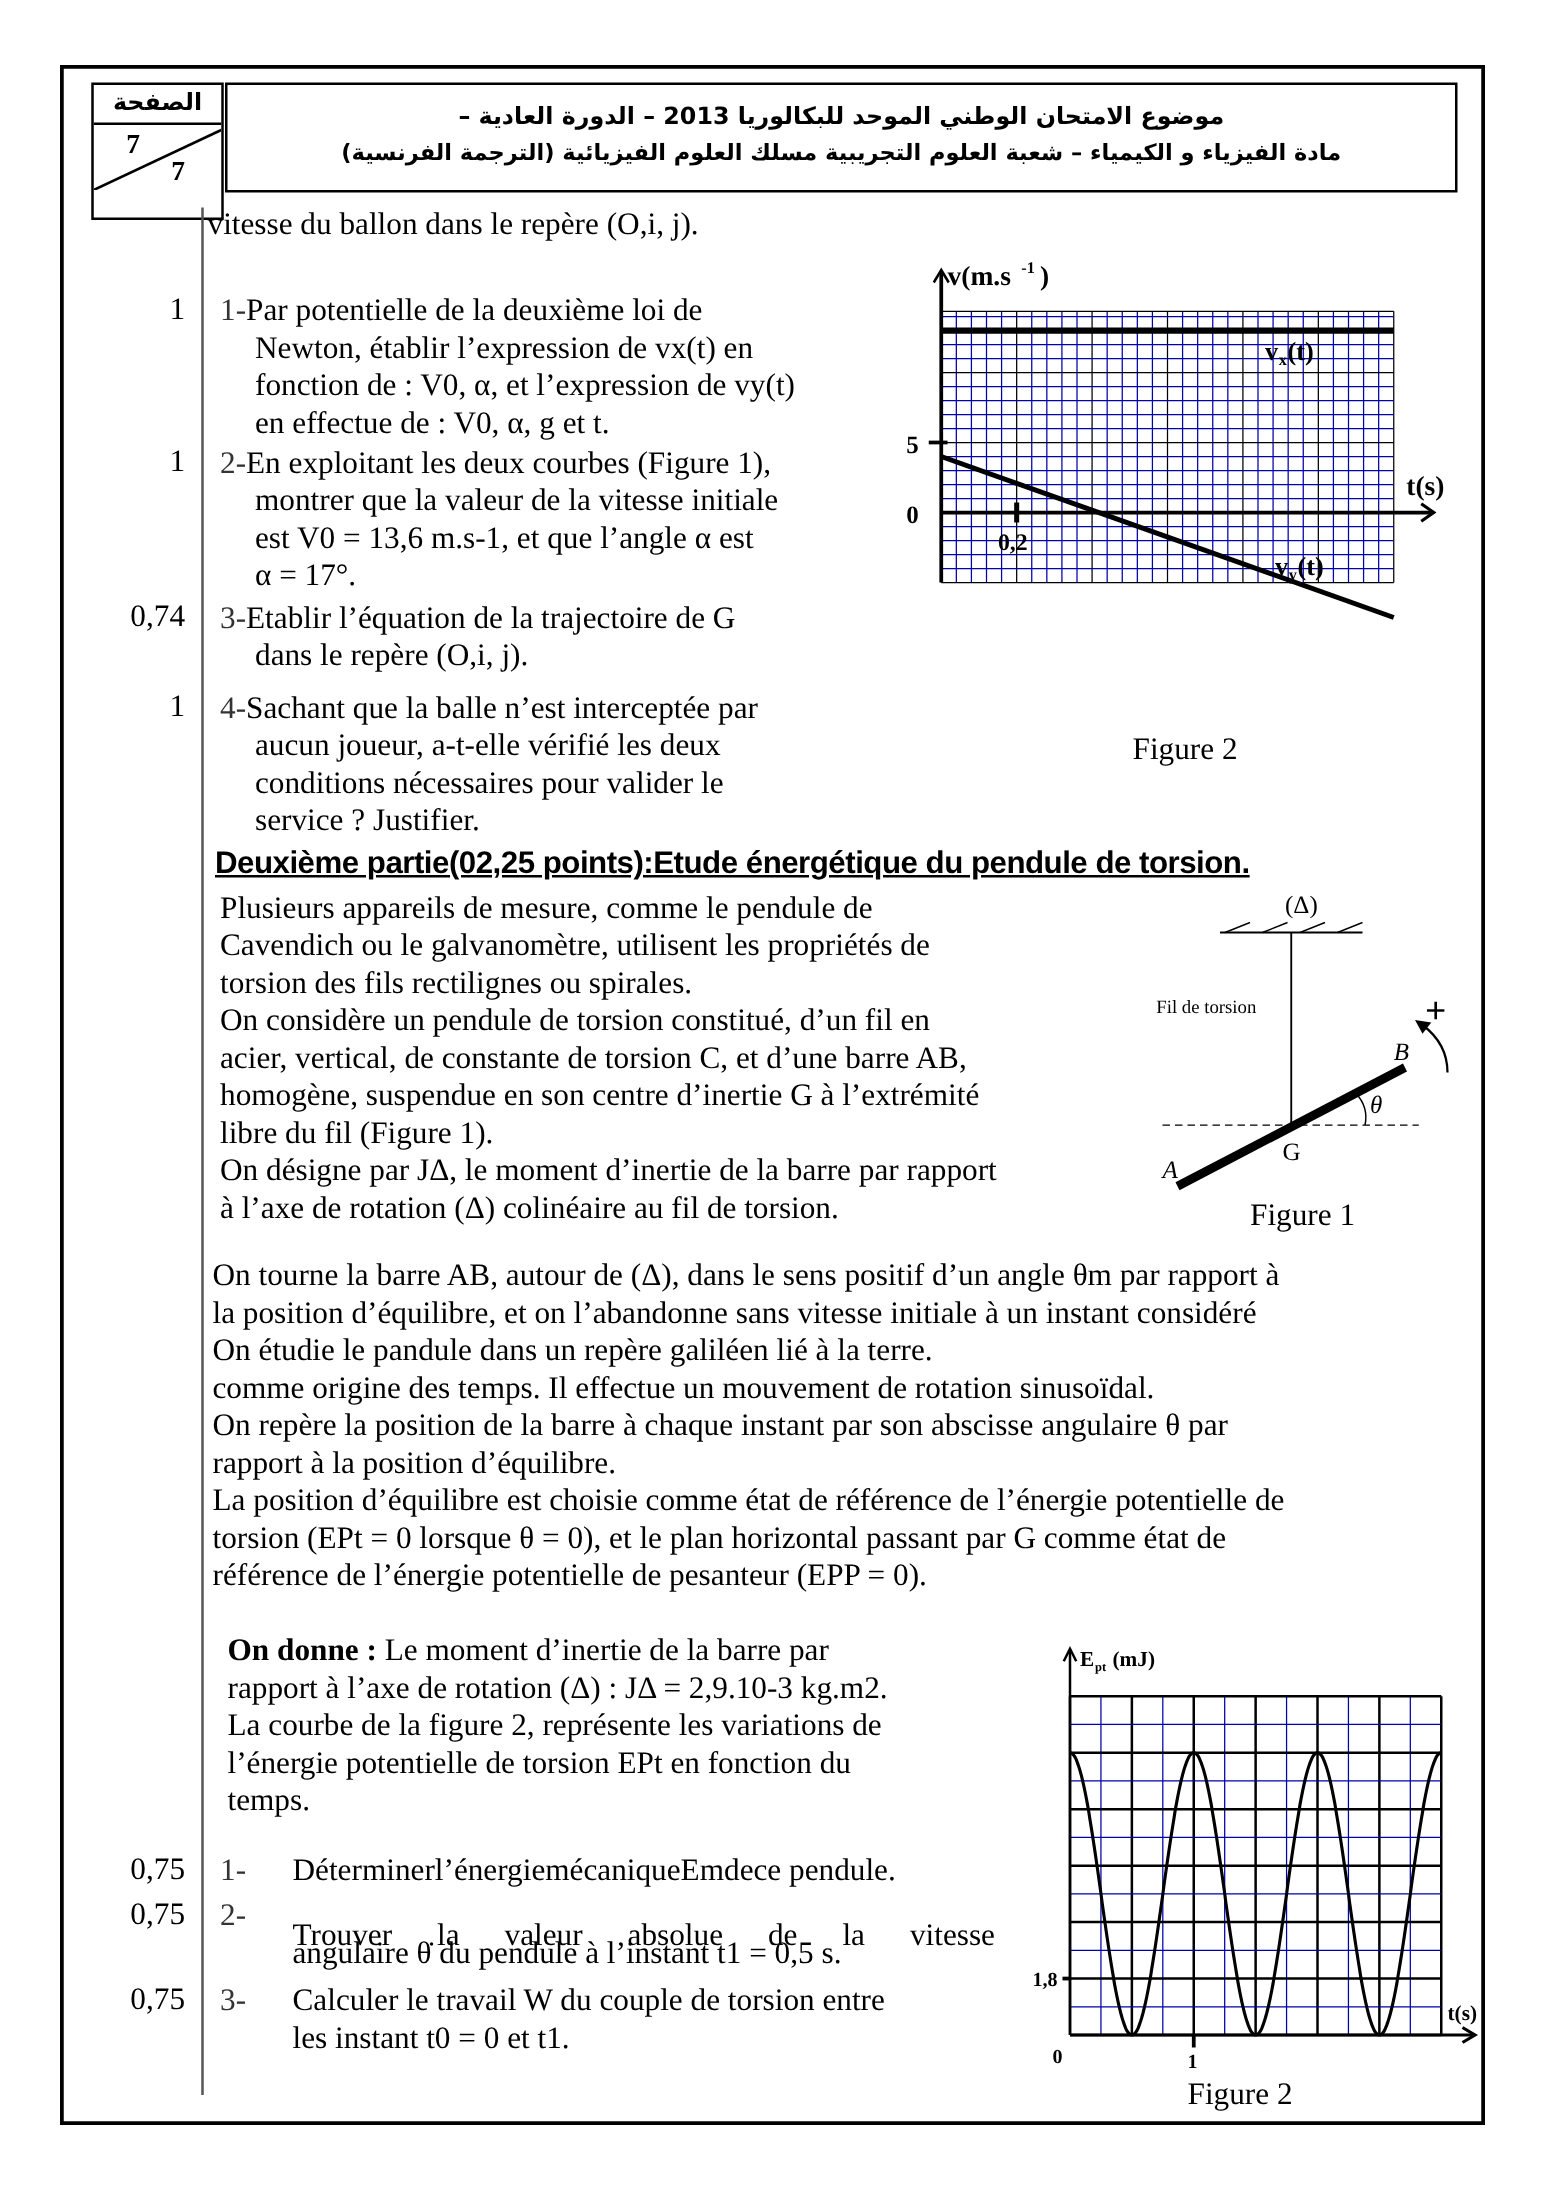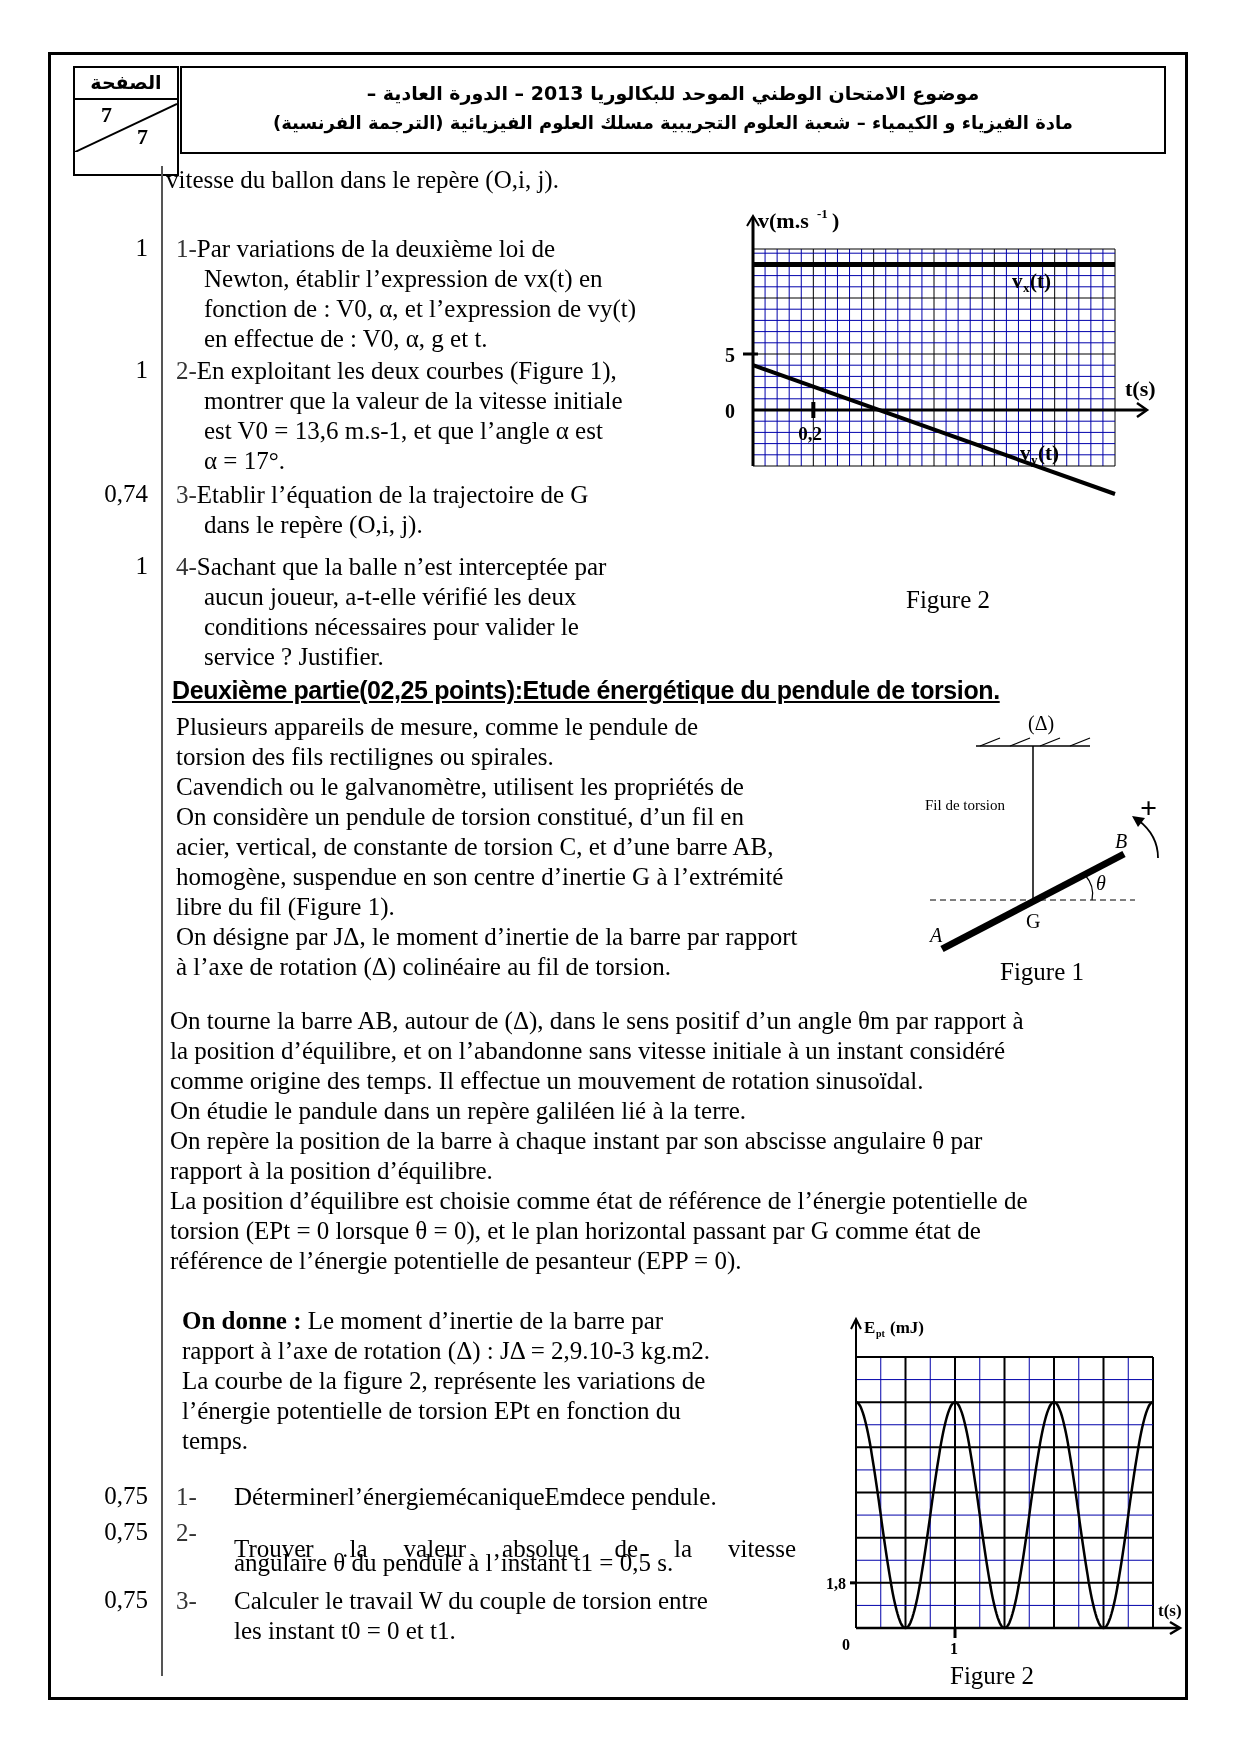--- a/index.html
+++ b/index.html
@@ -43,21 +43,21 @@
 </div>
 
 <div class="vline"></div>
 
 <div class="t" style="left:166px; top:165px; width:1012px;">
   <div>vitesse du ballon dans le repère (O,i, j).</div>
 </div>
 
 <div class="mark" style="left:58px; top:234px;">1</div>
 <div class="t" style="left:176px; top:234px; width:530px;">
-  <span class="num">1-</span><span>Par variations de la deuxième loi de</span><br>
+  <span class="num">1-</span><span>Par potentielle de la deuxième loi de</span><br>
   <span style="padding-left:28px">Newton, établir l’expression de vx(t) en</span><br>
   <span style="padding-left:28px">fonction de : V0, α, et l’expression de vy(t)</span><br>
   <span style="padding-left:28px">en effectue de : V0, α, g et t.</span>
 </div>
 
 <div class="mark" style="left:58px; top:356px;">1</div>
 <div class="t" style="left:176px; top:356px; width:530px;">
   <span class="num">2-</span><span>En exploitant les deux courbes (Figure 1),</span><br>
   <span style="padding-left:28px">montrer que la valeur de la vitesse initiale</span><br>
   <span style="padding-left:28px">est V0 = 13,6 m.s-1, et que l’angle α est</span><br>
@@ -152,22 +152,22 @@
     <text x="290" y="231.8" font-size="21" font-weight="bold">v</text>
     <text x="301" y="235.8" font-size="13" font-weight="bold">y</text>
     <text x="308" y="231.8" font-size="21" font-weight="bold">(t)</text>
   </svg>
 <div class="figcap" style="left:906px; top:586px;">Figure 2</div>
 
 <div class="heading">Deuxième partie(02,25 points):Etude énergétique du pendule de torsion.</div>
 
 <div class="t" style="left:176px; top:712px; width:720px;" id="para1">
     <div>Plusieurs appareils de mesure, comme le pendule de</div>
+    <div>Cavendich ou le galvanomètre, utilisent les propriétés de</div>
     <div>torsion des fils rectilignes ou spirales.</div>
-    <div>Cavendich ou le galvanomètre, utilisent les propriétés de</div>
     <div>On considère un pendule de torsion constitué, d’un fil en</div>
     <div>acier, vertical, de constante de torsion C, et d’une barre AB,</div>
     <div>homogène, suspendue en son centre d’inertie G à l’extrémité</div>
     <div>libre du fil (Figure 1).</div>
     <div>On désigne par JΔ, le moment d’inertie de la barre par rapport</div>
     <div>à l’axe de rotation (Δ) colinéaire au fil de torsion.</div>
   </div>
 
 <svg id="fig1" style="position:absolute; left:900px; top:700px;" width="280" height="300">
   <text x="128" y="30" font-size="20">(Δ)</text>
@@ -189,22 +189,22 @@
   <text x="196" y="190" font-size="20" font-style="italic">θ</text>
   <path d="M258 158 Q258 135 238 120" fill="none" stroke="#000" stroke-width="1.8"></path>
   <polygon points="232,116 245,118 238,127" fill="#000"></polygon>
   <text x="240" y="118" font-size="30" font-weight="bold">+</text>
   <text x="100" y="280" font-size="25">Figure 1</text>
 </svg>
 
 <div class="t" style="left:170px; top:1006px; width:1010px; line-height:30px;" id="para2">
     <div>On tourne la barre AB, autour de (Δ), dans le sens positif d’un angle θm par rapport à</div>
     <div>la position d’équilibre, et on l’abandonne sans vitesse initiale à un instant considéré</div>
+    <div>On étudie le pandule dans un repère galiléen lié à la terre.</div>
     <div>comme origine des temps. Il effectue un mouvement de rotation sinusoïdal.</div>
-    <div>On étudie le pandule dans un repère galiléen lié à la terre.</div>
     <div>On repère la position de la barre à chaque instant par son abscisse angulaire θ par</div>
     <div>rapport à la position d’équilibre.</div>
     <div>La position d’équilibre est choisie comme état de référence de l’énergie potentielle de</div>
     <div>torsion (EPt = 0 lorsque θ = 0), et le plan horizontal passant par G comme état de</div>
     <div>référence de l’énergie potentielle de pesanteur (EPP = 0).</div>
   </div>
 
 <div class="t" style="left:182px; top:1306px; width:610px;">
   <span class="ul">On donne :</span>
   <span>Le moment d’inertie de la barre par</span><br>

